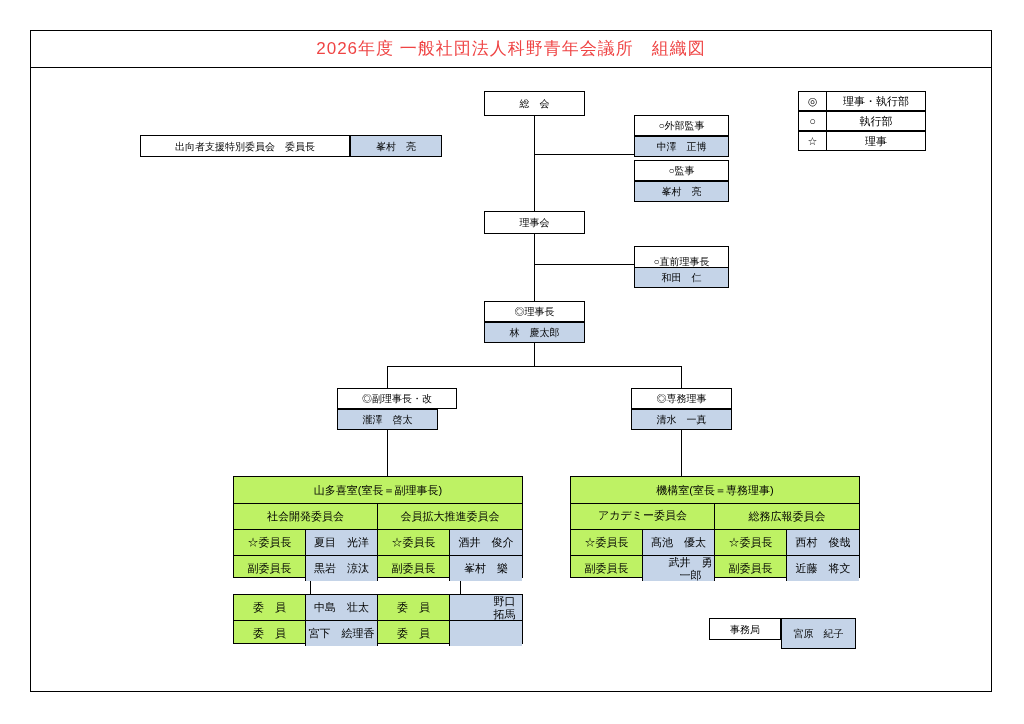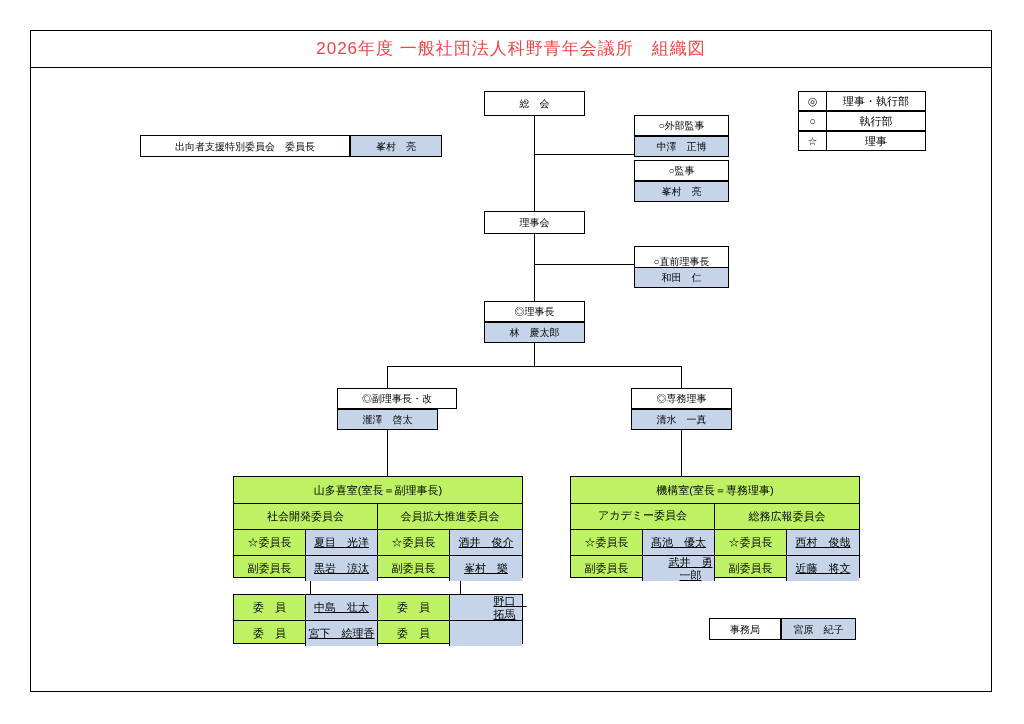--- a/index.html
+++ b/index.html
@@ -114,21 +114,21 @@
     box-sizing: border-box;
     border-right: 1px solid #000;
     display: flex;
     align-items: center;
     justify-content: center;
     font-size: 11px;
     text-align: center;
     line-height: 1.1;
   }
   .grid-cell:last-child { border-right: none; }
-  .cell-fill { background: #c5d4e8; text-decoration: underline; }
+  .cell-fill { background: #c5d4e8; }
   .span-all { width: 100%; }
 </style>
 </head>
 <body>
 
 <div id="page">
 
   <div class="outer-frame"></div>
   <div class="title-bar">
     <span class="title-text">2026年度 一般社団法人科野青年会議所　組織図</span>
@@ -278,17 +278,17 @@
       <div class="grid-cell" style="width:25%;">副委員長</div>
       <div class="grid-cell cell-fill" style="width:25%;padding-left:24px;">武井　勇一郎</div>
       <div class="grid-cell" style="width:25%;">副委員長</div>
       <div class="grid-cell cell-fill" style="width:25%;">近藤　将文</div>
     </div>
   </div>
 
   <div class="box" style="left:709px; top:618px; width:72px; height:22px;">
     <span>事務局</span>
   </div>
-  <div class="box namefill" style="left:781px; top:618px; width:75px; height:22px;">
+  <div class="box namefill" style="left:781px; top:618px; width:75px; height:31px;">
     <span>宮原　紀子</span>
   </div>
 
 </div>
 
 </body></html>

